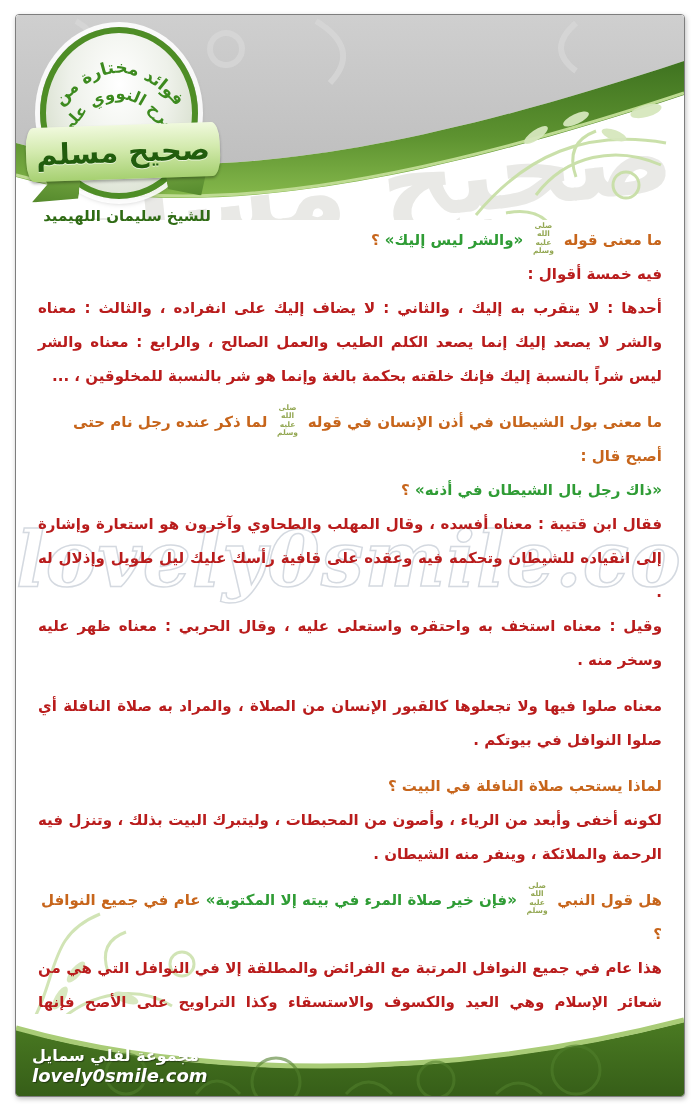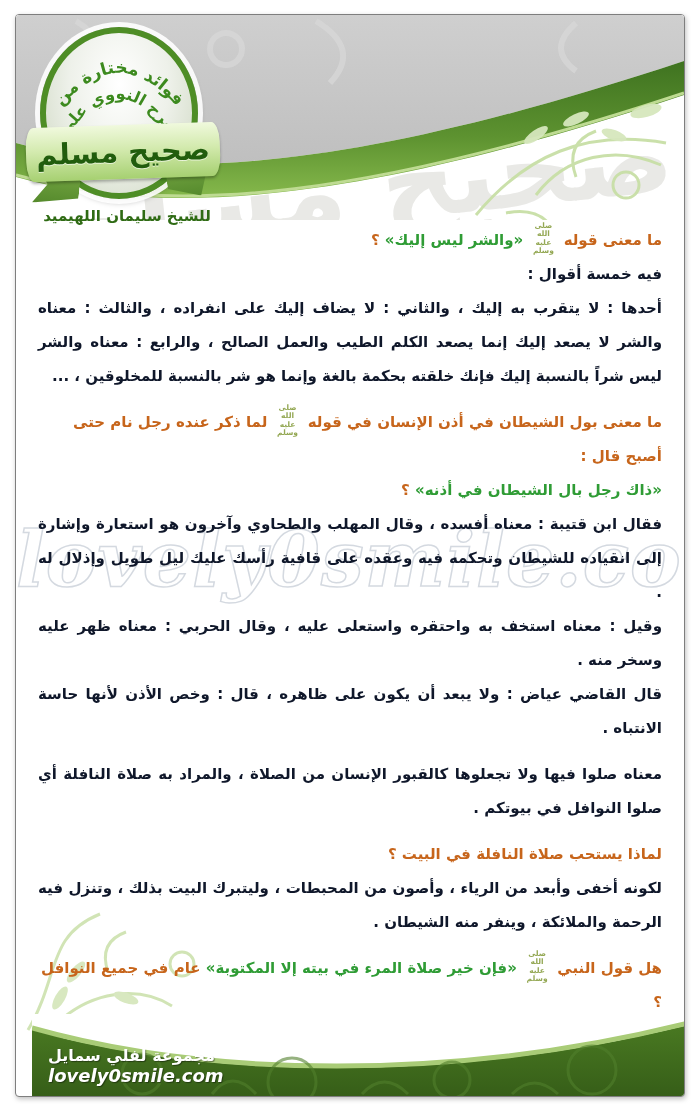--- a/index.html
+++ b/index.html
@@ -53,23 +53,23 @@
   main{position:absolute;top:200px;left:22px;right:22px;z-index:2;direction:rtl;}
   section.qa{margin:8px 0 12px 0;}
   p.question{margin:0;font-size:15px;font-weight:bold;line-height:34px;text-align:right;color:#c7651b;}
   .q-text{color:#c7651b;}
   .q-quote{color:#2f9c35;}
   .pbuh{
     display:inline-block;width:30px;font-size:7.5px;line-height:1.1;
     text-align:center;vertical-align:middle;color:#94a854;font-weight:bold;
     transform:translateY(-2px);
   }
-  p.answer{margin:0;font-size:15px;font-weight:bold;line-height:34px;color:#0f172a;text-align:justify;}
-  
-  .footer{position:absolute;bottom:0;left:16px;width:564px;height:82px;z-index:3;}
+  p.answer{margin:0;font-size:15px;font-weight:bold;line-height:34px;color:#b91c1c;text-align:justify;}
+  
+  .footer{position:absolute;bottom:0;left:0;width:564px;height:82px;z-index:3;}
   .footer-text{position:absolute;left:16px;bottom:10px;text-align:left;color:#ffffff;z-index:4;}
   .footer-text .ar{font-size:16px;font-weight:bold;direction:rtl;text-shadow:1px 1px 1px rgba(0,0,0,.4);}
   .footer-text .url{font-size:18px;font-weight:bold;font-style:italic;text-shadow:1px 1px 1px rgba(0,0,0,.4);}
   .floral-bl{position:absolute;left:0;bottom:64px;z-index:0;}
 </style>
 </head>
 <body>
 
 <div class="frame">
 
@@ -146,21 +146,20 @@
   <main id="content">
       <section class="qa">
         <p class="question"><span class="q-text">ما معنى قوله </span><span class="pbuh">صلى الله عليه وسلم</span><span class="q-quote"> «والشر ليس إليك»</span><span class="q-text"> ؟</span></p>
         <p class="answer">فيه خمسة أقوال :</p>
         <p class="answer">أحدها : لا يتقرب به إليك ، والثاني : لا يضاف إليك على انفراده ، والثالث : معناه والشر لا يصعد إليك إنما يصعد الكلم الطيب والعمل الصالح ، والرابع : معناه والشر ليس شراً بالنسبة إليك فإنك خلقته بحكمة بالغة وإنما هو شر بالنسبة للمخلوقين ، ...</p>
       </section>
       <section class="qa">
         <p class="question"><span class="q-text">ما معنى بول الشيطان في أذن الإنسان في قوله </span><span class="pbuh">صلى الله عليه وسلم</span><span class="q-text"> لما ذكر عنده رجل نام حتى أصبح قال :</span><br><span class="q-quote">«ذاك رجل بال الشيطان في أذنه»</span><span class="q-text"> ؟</span></p>
         <p class="answer">فقال ابن قتيبة : معناه أفسده ، وقال المهلب والطحاوي وآخرون هو استعارة وإشارة إلى انقياده للشيطان وتحكمه فيه وعقده على قافية رأسك عليك ليل طويل وإذلال له .</p>
         <p class="answer">وقيل : معناه استخف به واحتقره واستعلى عليه ، وقال الحربي : معناه ظهر عليه وسخر منه .</p>
-        <p class="answer">قال القاضي عياض : ولا يبعد أن يكون على ظاهره ، قال : وخص الأذن لأنها حاسة الانتباه .</p>
       </section>
       <section class="qa">
         <p class="answer">معناه صلوا فيها ولا تجعلوها كالقبور الإنسان من الصلاة ، والمراد به صلاة النافلة أي صلوا النوافل في بيوتكم .</p>
       </section>
       <section class="qa">
         <p class="question"><span class="q-text">لماذا يستحب صلاة النافلة في البيت ؟</span></p>
         <p class="answer">لكونه أخفى وأبعد من الرياء ، وأصون من المحبطات ، وليتبرك البيت بذلك ، وتنزل فيه الرحمة والملائكة ، وينفر منه الشيطان .</p>
       </section>
       <section class="qa">
         <p class="question"><span class="q-text">هل قول النبي </span><span class="pbuh">صلى الله عليه وسلم</span><span class="q-quote"> «فإن خير صلاة المرء في بيته إلا المكتوبة»</span><span class="q-text"> عام في جميع النوافل ؟</span></p>

